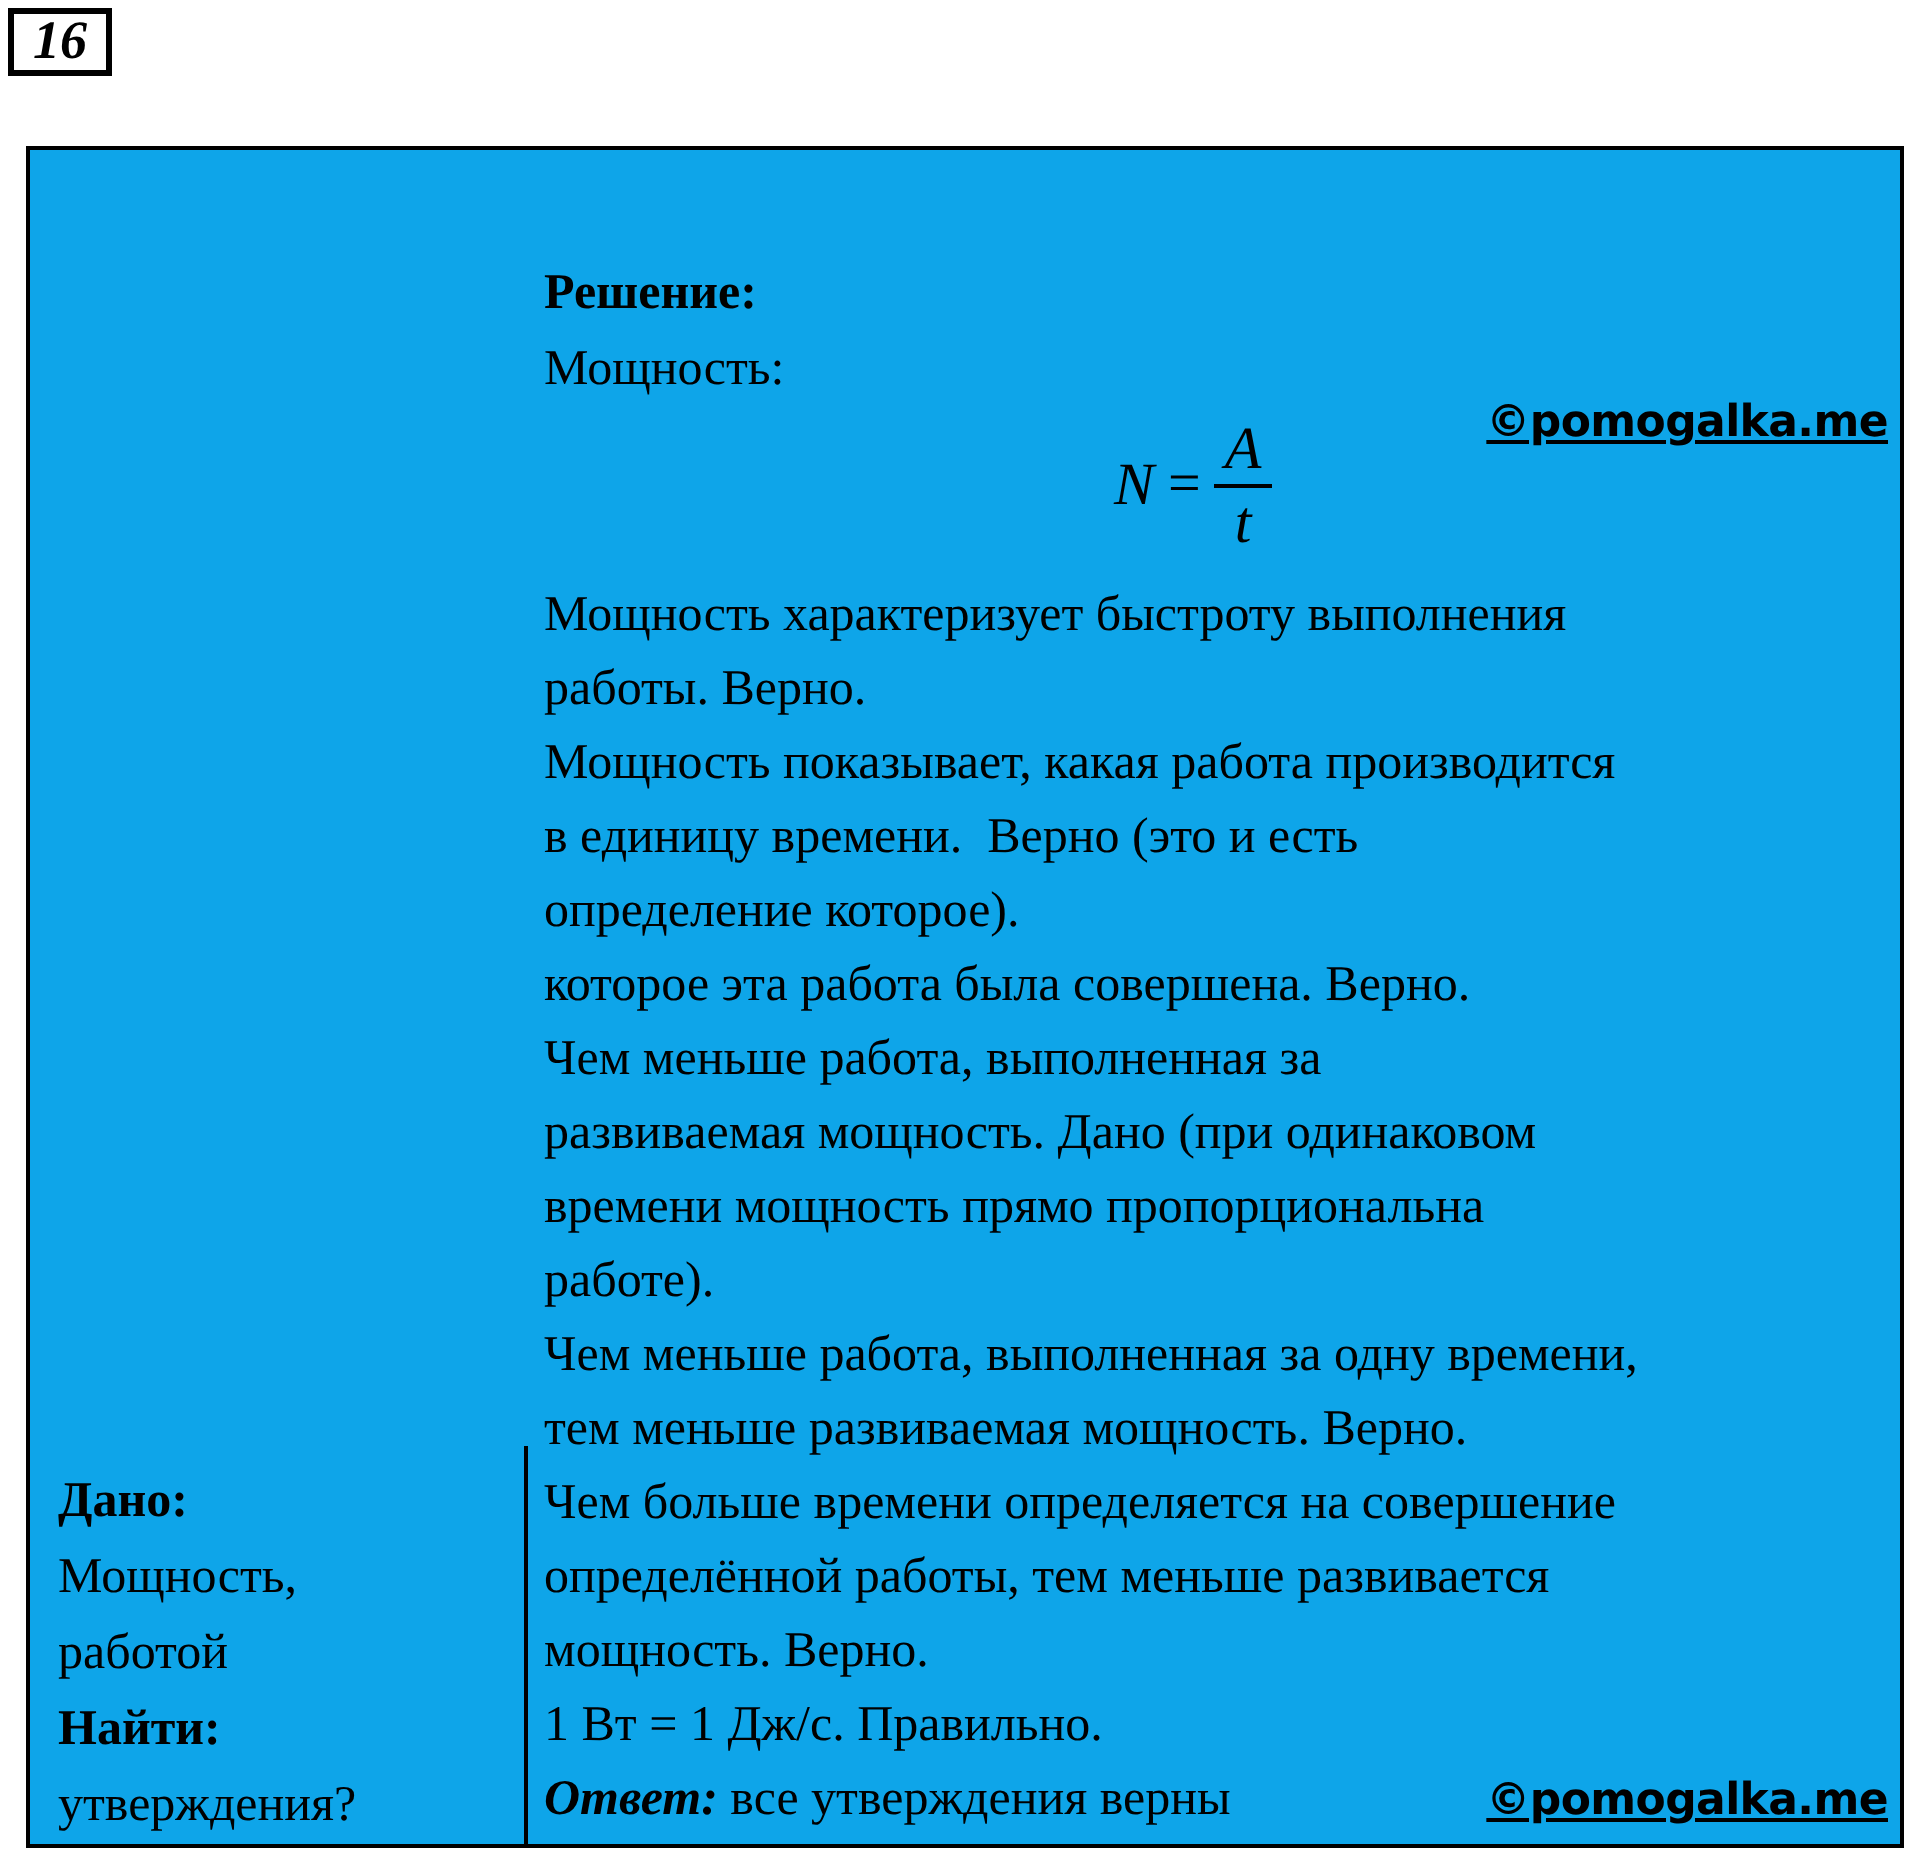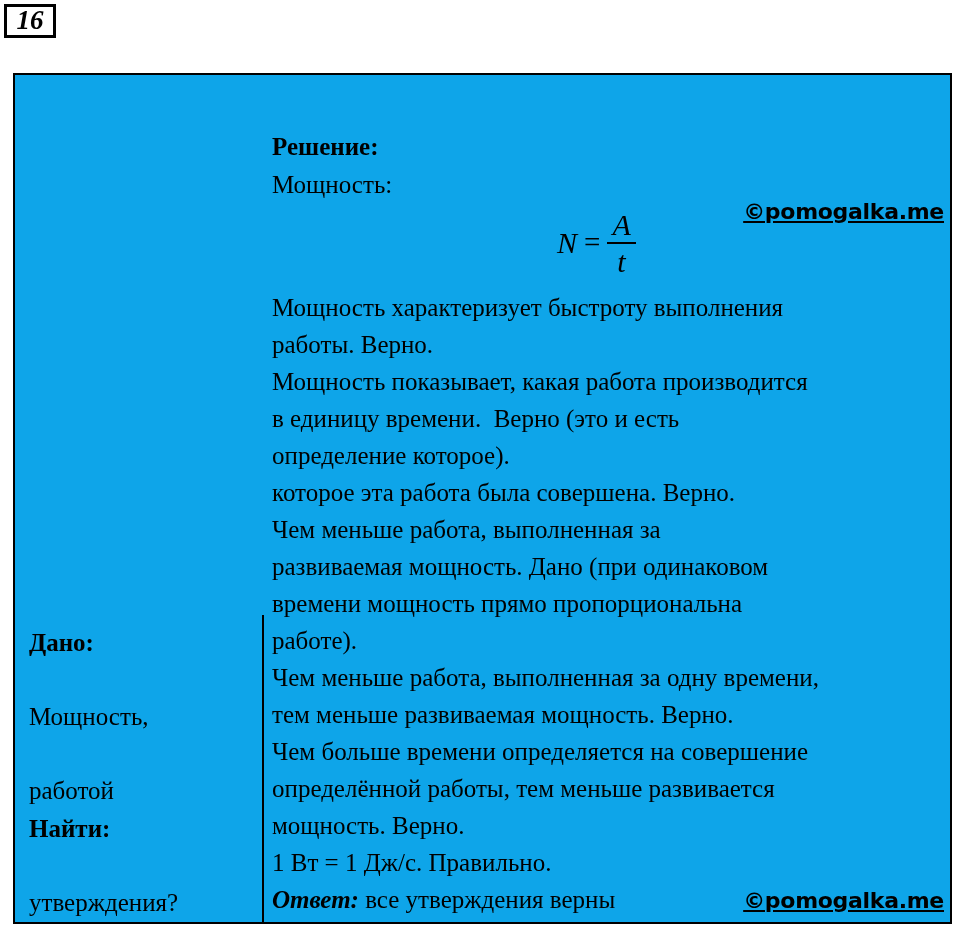--- a/index.html
+++ b/index.html
@@ -83,21 +83,20 @@
     line-height: 38px;
     white-space: nowrap;
   }
   .body-line {
     font-size: 25px;
     line-height: 37px;
     white-space: pre-wrap;
   }
   .col-given .body-line {
     line-height: 38px;
-    margin-top: 36px;
   }
 
   
   .formula-block {
     height: 86px;
     position: relative;
   }
   .formula {
     position: absolute;
     left: 285px;

